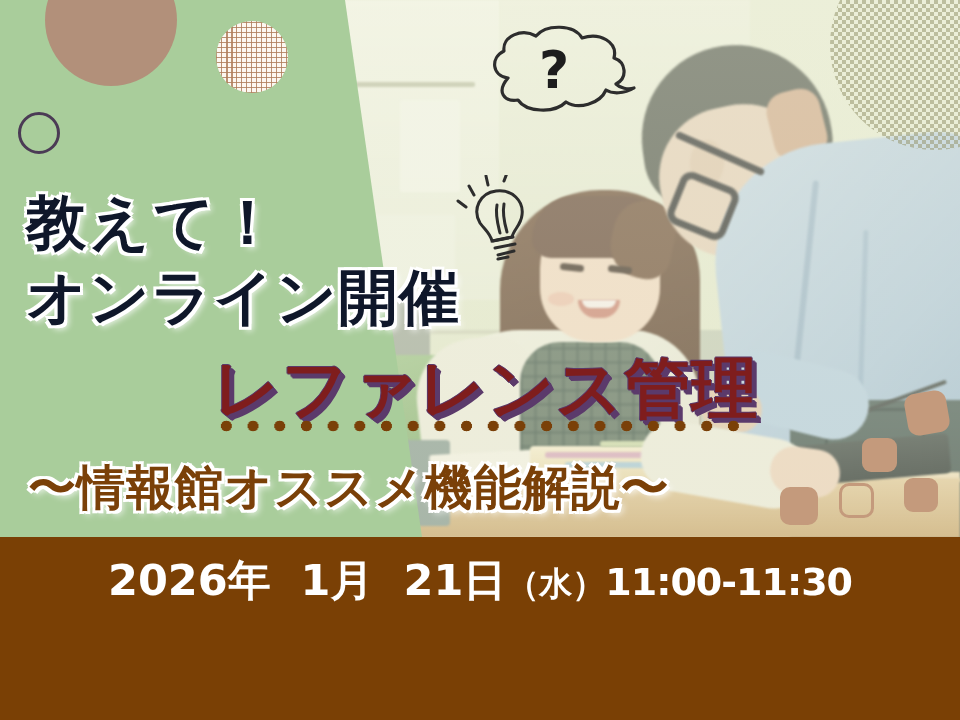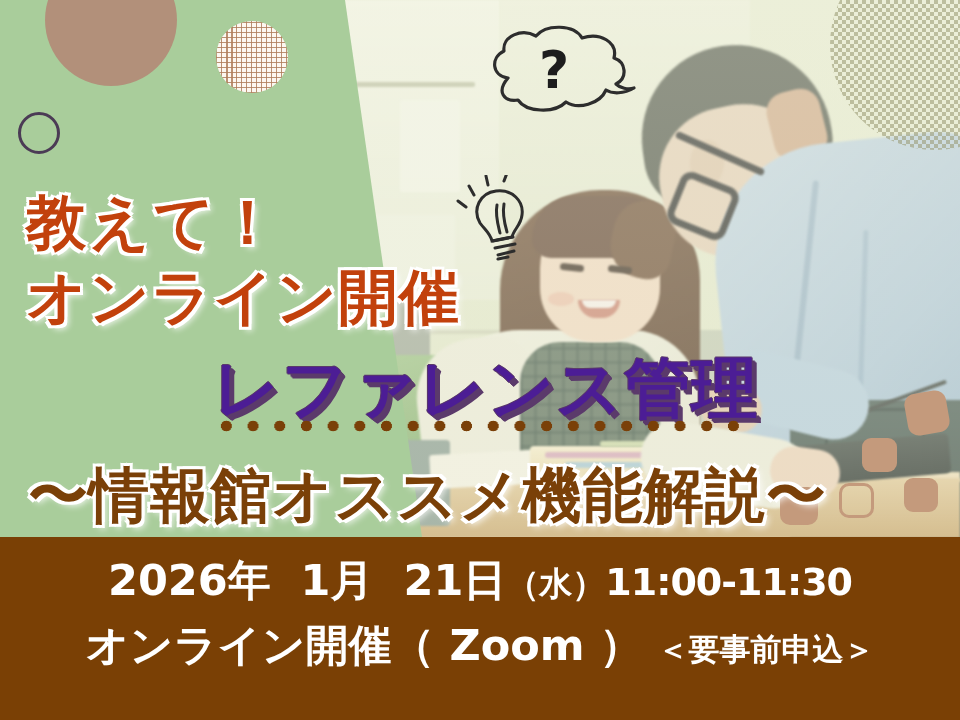--- a/index.html
+++ b/index.html
@@ -237,54 +237,54 @@
     width: 960px; height: 537px;
     pointer-events: none;
   }
   .hl {
     position: absolute;
     white-space: nowrap;
     font-weight: 700;
   }
   
   .hl-brown {
-    color: #c2410c;
+    color: #0f172a;
     text-shadow:
       2px 0 0 #fff, -2px 0 0 #fff, 0 2px 0 #fff, 0 -2px 0 #fff,
       2px 2px 0 #fff, -2px 2px 0 #fff, 2px -2px 0 #fff, -2px -2px 0 #fff,
       3px 3px 0 #fff, -3px 3px 0 #fff, 3px -3px 0 #fff, -3px -3px 0 #fff,
       4px 4px 6px rgba(255,255,255,.85);
   }
   .hl-1 { left: 26px; top: 183px; font-size: 60px; letter-spacing: 3px; }
   .hl-2 { left: 26px; top: 258px; font-size: 60px; letter-spacing: 1px; }
   .hl-3 { left: 26px; top: 345px; font-size: 60px; letter-spacing: 2px; }
 
   
   .hl-white {
-    color: #4c1d95;
+    color: #7f1d1d;
     text-shadow:
       5px 5px 0 #5b3a6b, 4px 4px 0 #5b3a6b, 3px 3px 0 #5b3a6b,
       -1px 0 0 #5b3a6b, 0 -1px 0 #5b3a6b, 1px 0 0 #5b3a6b, 0 1px 0 #5b3a6b;
   }
   .hl-ref { left: 213px; top: 344px; font-size: 66px; letter-spacing: 1px; }
 
   
   .dot-underline {
     position: absolute;
     left: 213px; top: 419px;
     width: 534px; height: 14px;
     background-image: radial-gradient(circle, #7a4008 0 5.2px, transparent 5.6px);
     background-size: 26.7px 14px;
     background-repeat: repeat-x;
     background-position: left center;
   }
 
   
   .hl-sub {
-    left: 28px; top: 456px; font-size: 60px; letter-spacing: 1px;
+    left: 28px; top: 456px; font-size: 48px; letter-spacing: 1px;
     color: #7a4008;
     text-shadow:
       2px 0 0 #fff, -2px 0 0 #fff, 0 2px 0 #fff, 0 -2px 0 #fff,
       2px 2px 0 #fff, -2px 2px 0 #fff, 2px -2px 0 #fff, -2px -2px 0 #fff,
       3px 3px 0 #fff, -3px 3px 0 #fff, 3px -3px 0 #fff, -3px -3px 0 #fff,
       4px 4px 7px rgba(255,255,255,.9);
   }
 </style>
 </head>
 <body>
@@ -394,17 +394,14 @@
     <div class="dot-underline"></div>
     <div class="hl hl-sub">〜情報館オススメ機能解説〜</div>
   </div>
 
   <div class="bottom-bar"></div>
 
   <div class="bar-line bar-line-1">
     <span>2026年</span><span>&nbsp;&nbsp;</span><span>1月</span><span>&nbsp;&nbsp;</span><span>21日</span><span class="bar-small">（水）</span><span class="bar-time">11:00-11:30</span>
   </div>
 
-  <div class="bar-line bar-line-2">
-    <span>オンライン開催（ Zoom ）</span><span>&nbsp;</span><span class="bar-sub">＜要事前申込＞</span>
-  </div>
 
 </div>
 
 </body></html>

